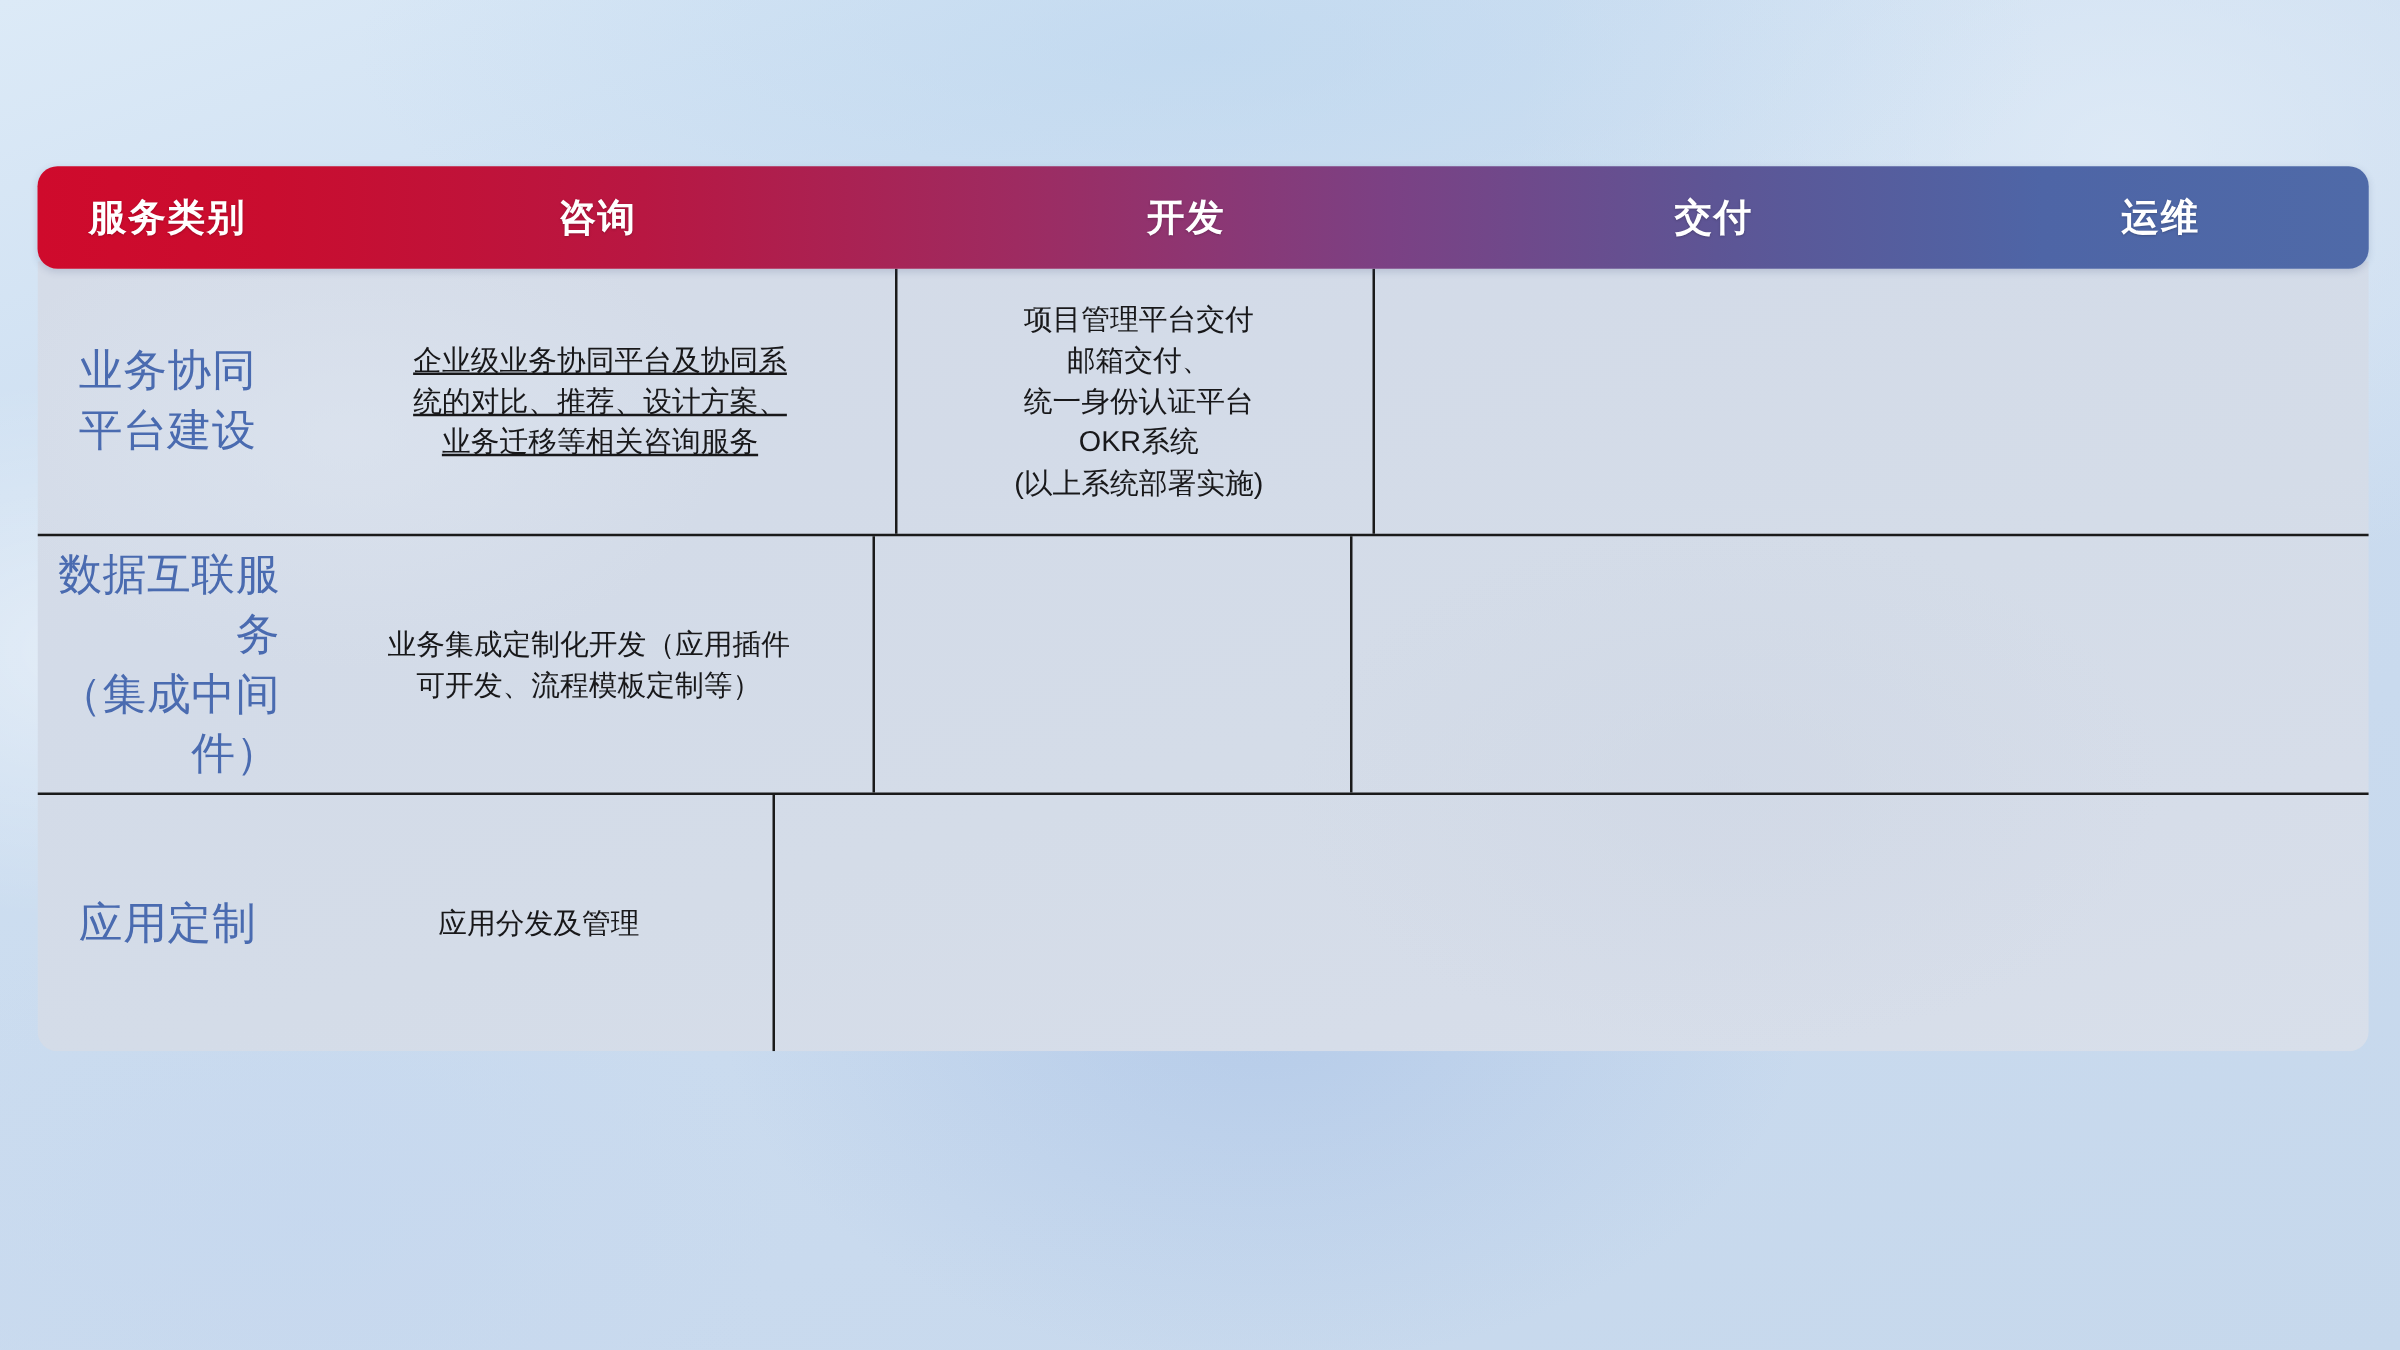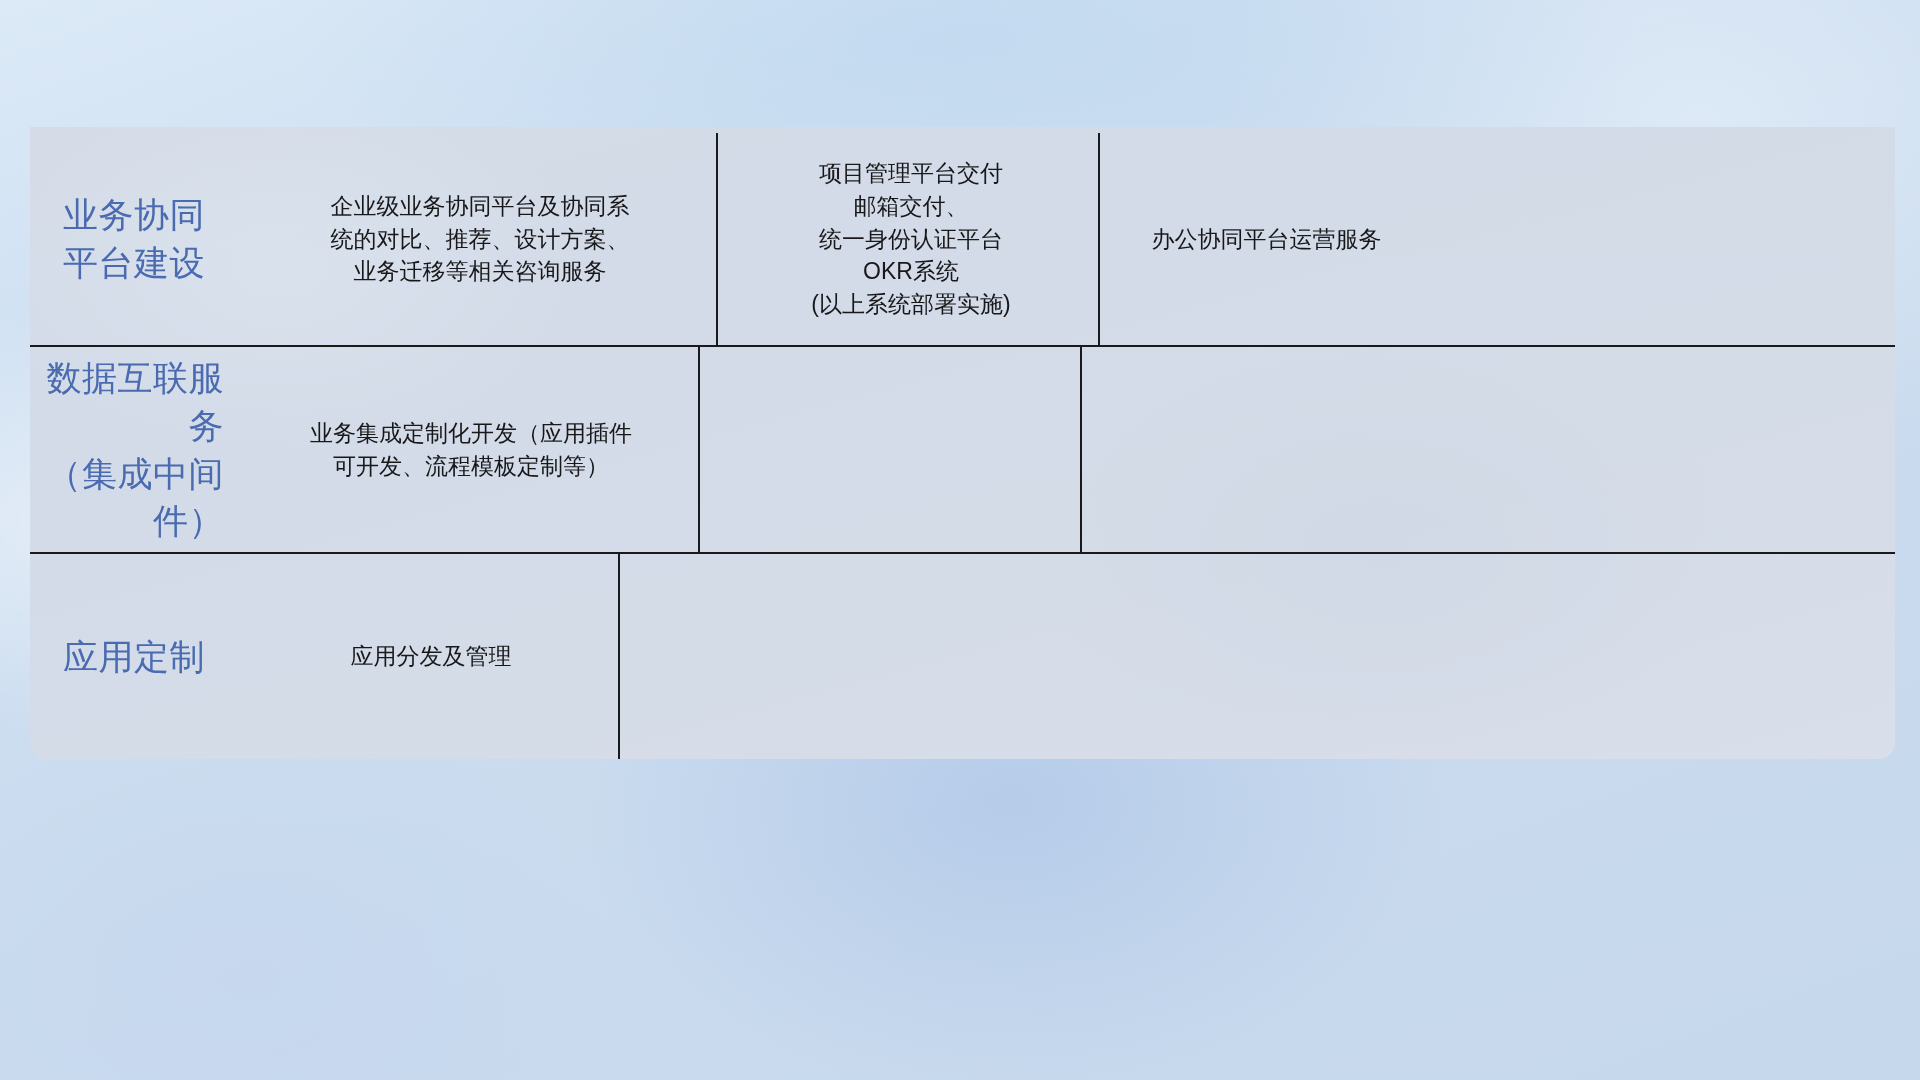--- a/index.html
+++ b/index.html
@@ -109,21 +109,21 @@
     font-size: 35px;
     font-weight: normal;
     line-height: 1.36;
     letter-spacing: 0.5px;
     white-space: pre-line;
     text-align: right;
   }
 
   
   .c0 { width: 208px; }
-  .c1 { width: 480px; }
+  .c1 { width: 480px; text-decoration: underline; }
   .c2 { width: 462px; }
   .c3 { width: 382px; }
   .c4 { width: 333px; }
 
   
   .h0 { width: 208px; }
   .h1 { width: 480px; }
   .h2 { width: 462px; }
   .h3 { width: 382px; }
   .h4 { width: 333px; }
@@ -133,37 +133,43 @@
   .r1 { height: 205px; }
   .r2 { height: 205px; }
 </style>
 </head>
 <body>
 
 <div id="slide">
 
   <div class="table-wrap">
 
+    <div class="table-header">
+      <div class="th h0">服务类别</div>
+      <div class="th h1">咨询</div>
+      <div class="th h2">开发</div>
+      <div class="th h3">交付</div>
+      <div class="th h4">运维</div>
+    </div>
 
     <div class="table-body">
 
       <div class="trow r0">
         <div class="td c0">
           <span class="cat-label">业务协同
 平台建设</span>
         </div>
         <div class="td c1 has-rule">企业级业务协同平台及协同系
 统的对比、推荐、设计方案、
 业务迁移等相关咨询服务</div>
         <div class="td c3 has-rule">项目管理平台交付
 邮箱交付、
 统一身份认证平台
 OKR系统
 (以上系统部署实施)</div>
-        <div class="td c4">办公协同平台运营服务</div>
       </div>
 
       <div class="trow r1">
         <div class="td c0">
           <span class="cat-label">数据互联服务
 （集成中间件）</span>
         </div>
         <div class="td c2 has-rule">业务集成定制化开发（应用插件
 可开发、流程模板定制等）</div>
         <div class="td c3 has-rule"></div>

